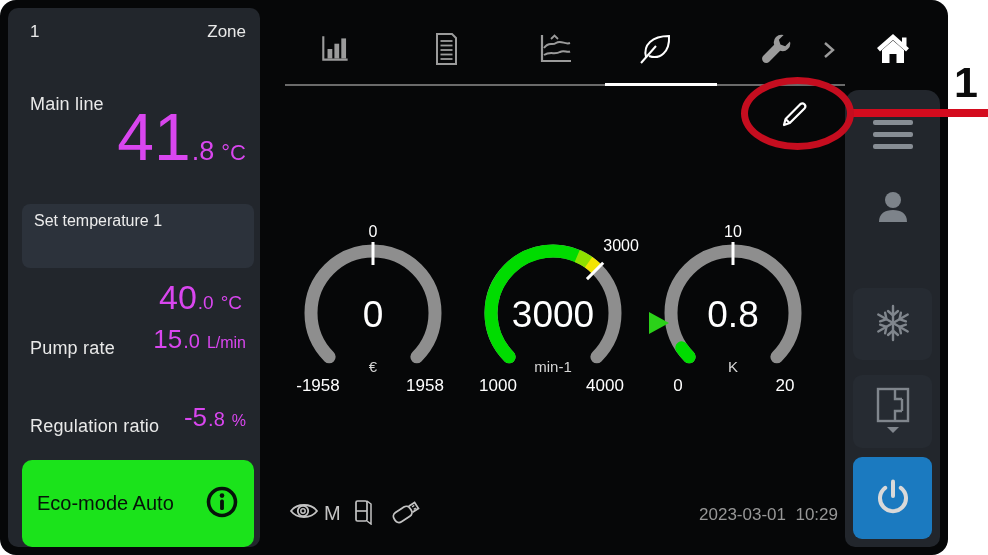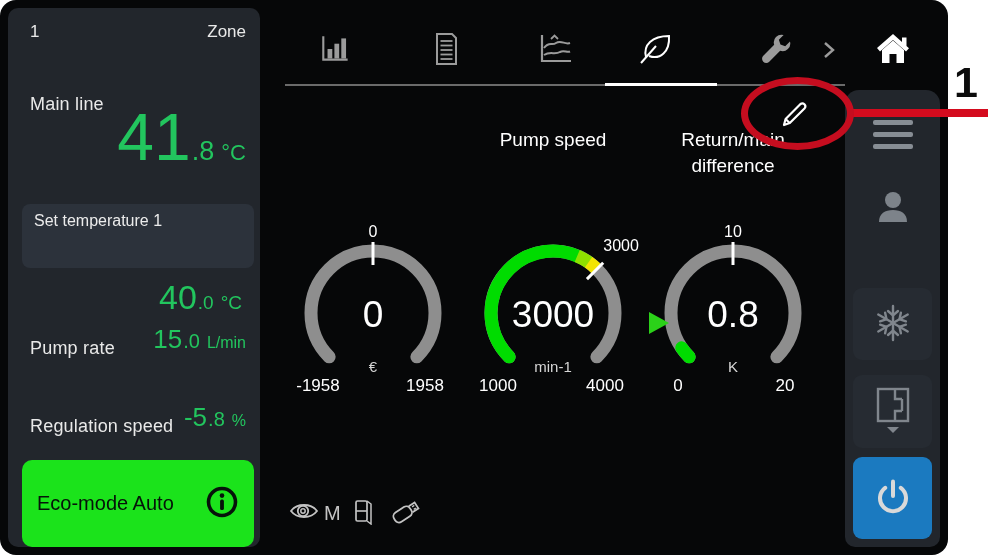--- a/index.html
+++ b/index.html
@@ -7,21 +7,21 @@
   body { font-family:"Liberation Sans","DejaVu Sans",sans-serif; }
   .stage { position:relative; width:988px; height:555px; background:#fff; overflow:hidden; }
 
   
   .device { position:absolute; left:0; top:0; width:948px; height:555px; background:#060708; border-radius:16px; }
 
   
   .left-panel { position:absolute; left:8px; top:8px; width:252px; height:539px; background:#22262c; border-radius:10px; color:#fff; }
   .zone-row { position:absolute; left:22px; right:14px; top:14px; display:flex; justify-content:space-between; font-size:17px; color:#e9e9e9; }
   .lbl { position:absolute; left:22px; font-size:18px; color:#e9e9e9; letter-spacing:.2px;margin-top:40px; }
-  .valrow { position:absolute; right:14px; display:flex; align-items:baseline; justify-content:flex-end; color:#22c55e; white-space:pre;text-align:right; }
+  .valrow { position:absolute; right:14px; display:flex; align-items:baseline; justify-content:flex-end; color:#d946ef; white-space:pre;text-align:right; }
   .valrow .big   { font-size:26px; font-weight:400; }
   .valrow .small { font-size:20px; margin-left:1px; }
   .valrow .unit  { font-size:16px; margin-left:7px; }
   .mainline-val .big { font-size:66px; line-height:1; }
   .mainline-val .small { font-size:27px; }
   .mainline-val .unit { font-size:22px; }
   .settemp-card { position:absolute; left:14px; top:196px; width:232px; height:64px; background:#2c323b; border-radius:8px; }
   .settemp-card .card-label { position:absolute; left:12px; top:8px; font-size:16px; color:#ecECec; }
   .settemp-card .valrow { right:12px; top:34px; }
   .settemp-card .big { font-size:34px;margin-top:40px; }
@@ -82,21 +82,21 @@
         <div class="valrow">
           <span class="big">40</span><span class="small">.0</span><span class="unit">°C</span>
         </div>
       </div>
 
       <div class="lbl" style="top:290px;">Pump rate</div>
       <div class="valrow" style="top:316px;">
         <span class="big">15</span><span class="small">.0</span><span class="unit">L/min</span>
       </div>
 
-      <div class="lbl" style="top:368px;">Regulation speed</div>
+      <div class="lbl" style="top:368px;">Regulation ratio</div>
       <div class="valrow" style="top:394px;">
         <span class="big">-5</span><span class="small">.8</span><span class="unit">%</span>
       </div>
 
       <button class="eco-btn">
         <span class="eco-label">Eco-mode Auto</span>
         <span>
           <svg width="36" height="36" viewBox="0 0 36 36">
             <circle cx="18" cy="18" r="13.5" fill="none" stroke="#06130a" stroke-width="3.6"></circle>
             <circle cx="18" cy="11.6" r="2.3" fill="#06130a"></circle>
@@ -170,22 +170,20 @@
 
     <button class="edit-btn">
       <span>
         <svg width="36" height="36" viewBox="0 0 36 36">
           <path d="M9 31 l1.6-6 L25.5 10 a3 3 0 0 1 4.2 4.2 L14.8 29 Z" fill="none" stroke="#ffffff" stroke-width="2.2" stroke-linejoin="round"></path>
           <path d="M10.6 25 l4.3 4.2" stroke="#ffffff" stroke-width="2.2"></path>
         </svg>
       </span>
     </button>
 
-    <div class="gauge-title" style="left:468px;">Pump speed</div>
-    <div class="gauge-title" style="left:648px;">Return/main difference</div>
 
     <svg class="gauge-svg" style="left:288px;" width="170" height="175">
         <path d="M 41.16 128.84 A 62 62 0 1 1 128.84 128.84" stroke="#8e8e8e" stroke-width="13" fill="none" stroke-linecap="round"></path>
         <line x1="84.99999999999999" y1="37" x2="84.99999999999999" y2="14" stroke="#ffffff" stroke-width="3"></line>
         <text x="85" y="9" font-size="16" fill="#ffffff" text-anchor="middle" class="g-text">0</text>
         <text x="85" y="99" font-size="37" fill="#ffffff" text-anchor="middle" class="g-text">0</text>
         <text x="85" y="144" font-size="15" fill="#d6d6d6" text-anchor="middle" class="g-text">€</text>
         <text x="30" y="163" font-size="17" fill="#ffffff" text-anchor="middle" class="g-text">-1958</text>
         <text x="137" y="163" font-size="17" fill="#ffffff" text-anchor="middle" class="g-text">1958</text>
       </svg>
@@ -232,20 +230,21 @@
       <span>
         <svg width="40" height="30" viewBox="0 0 40 30">
           <g transform="rotate(-33 20 15)" stroke="#c3c3c3" stroke-width="1.8" fill="none">
             <rect x="5" y="10" width="19" height="11" rx="4.5"></rect>
             <path d="M24 12 h7 v7 h-7"></path>
             <path d="M26.5 14.3 h2.6 M26.5 17.3 h2.6" stroke-width="1.4"></path>
           </g>
         </svg>
       </span>
     </div>
+    <div class="datetime">2023-03-01  10:29</div>
 
     <div class="sidebar-body"></div>
 
     <button class="home-tile">
       <span>
         <svg width="42" height="38" viewBox="0 0 42 38">
           <path d="M5 19 L21 5 L30 13 V8.5 H34.5 V17 L37 19.3 L34 22.5 L21 11 L8 22.5 Z" fill="#ffffff"></path>
           <path d="M10 21 L21 11.6 L32 21 V34 H24.5 V25 H17.5 V34 H10 Z" fill="#ffffff"></path>
         </svg>
       </span>

